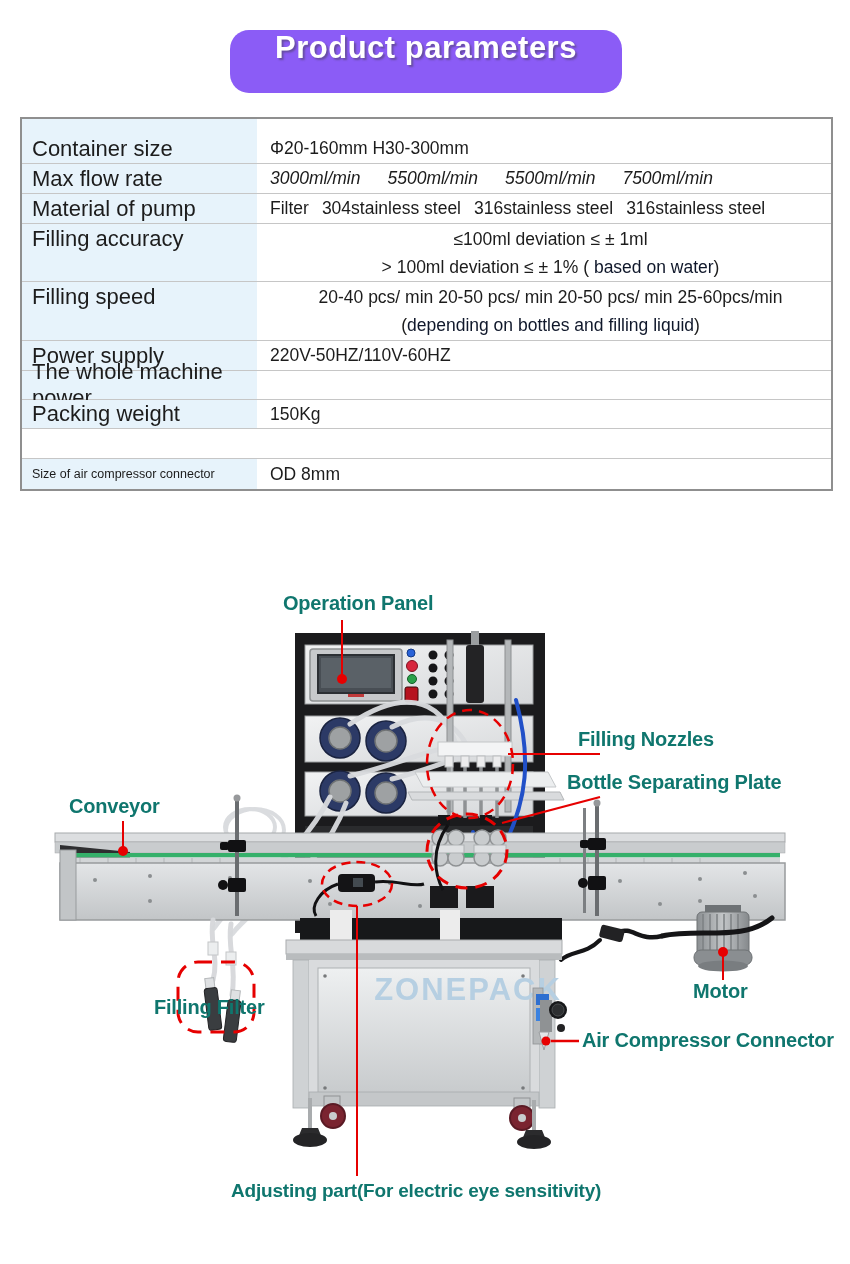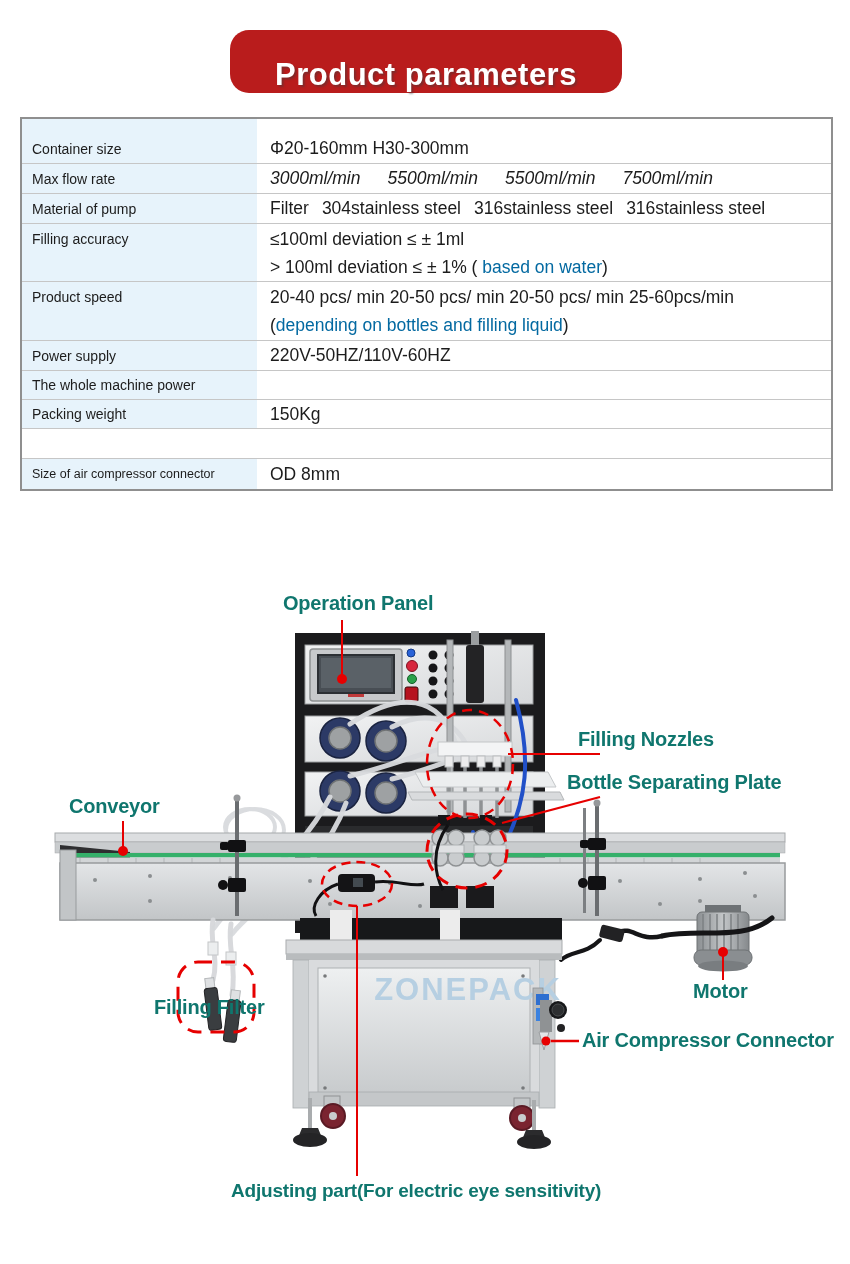--- a/index.html
+++ b/index.html
@@ -1,50 +1,50 @@
 <!DOCTYPE html>
 <html><head>
 <meta charset="utf-8">
 <style>
   html,body{margin:0;padding:0;background:#ffffff;}
   body{width:850px;height:1264px;position:relative;font-family:"Liberation Sans",sans-serif;color:#1c1c1c;overflow:hidden;}
 
   
   .header-pill{
     position:absolute;left:230px;top:30px;width:392px;height:63px;
-    background:#b91c1c;border-radius:19px;
-    display:flex;align-items:flex-end;justify-content:center;
+    background:#8b5cf6;border-radius:19px;
+    display:flex;align-items:flex-start;justify-content:center;
   }
   .header-pill span{
     color:#ffffff;font-size:31px;font-weight:bold;letter-spacing:.5px;
     text-shadow:2px 2px 2px rgba(60,60,60,.45);
   }
 
   
   .spec-table{
     position:absolute;left:20px;top:117px;width:809px;
     border:2px solid #8f8f8f;background:#ffffff;
   }
   .t-row{display:flex;border-bottom:1px solid #c6c6c6;}
   .t-row:last-child,.t-row.pad{border-bottom:none;}
   .t-label{
     width:235px;flex:0 0 235px;background:#e7f3fb;
     padding-left:10px;box-sizing:border-box;
-    font-size:14px;display:flex;align-items:center;
+    font-size:22px;display:flex;align-items:center;
   }
   .t-label.small{font-size:12.5px;}
   .t-value{
     flex:1;padding-left:13px;box-sizing:border-box;
     font-size:17.5px;display:flex;align-items:center;
   }
   .h29{height:29px;}.h28{height:28px;}.h30{height:30px;}
   .h57{height:57px;}.h58{height:58px;}
   .top-align{align-items:flex-start;}
-  .two-line{flex-direction:column;justify-content:center;align-items:flex-start;line-height:28px;}
-  .blue{color:#0369a1;}
+  .two-line{flex-direction:column;justify-content:center;align-items:center;line-height:28px;}
+  .blue{color:#0f172a;}
   .vgap26{display:flex;gap:27px;font-style:italic;}
   .vgap13{display:flex;gap:13px;}
   .lbl-pad-top{padding-top:1px;line-height:28px;}
 
   
   .dg-label{
     position:absolute;font-size:20px;font-weight:bold;color:#0f766e;
     letter-spacing:-0.2px;white-space:nowrap;
   }
   .dg-label.sm{font-size:19px;}
@@ -95,21 +95,21 @@
 
   <div class="t-row h57">
     <div class="t-label top-align lbl-pad-top">Filling accuracy</div>
     <div class="t-value two-line">
       <span>≤100ml deviation ≤ ± 1ml</span>
       <span><span>&gt; 100ml deviation ≤ ± 1% ( </span><span class="blue">based on water</span><span>)</span></span>
     </div>
   </div>
 
   <div class="t-row h58">
-    <div class="t-label top-align lbl-pad-top">Product speed</div>
+    <div class="t-label top-align lbl-pad-top">Filling speed</div>
     <div class="t-value two-line">
       <span>20-40 pcs/ min 20-50 pcs/ min 20-50 pcs/ min 25-60pcs/min</span>
       <span><span>(</span><span class="blue">depending on bottles and filling liquid</span><span>)</span></span>
     </div>
   </div>
 
   <div class="t-row h29">
     <div class="t-label">Power supply</div>
     <div class="t-value">220V-50HZ/110V-60HZ</div>
   </div>

